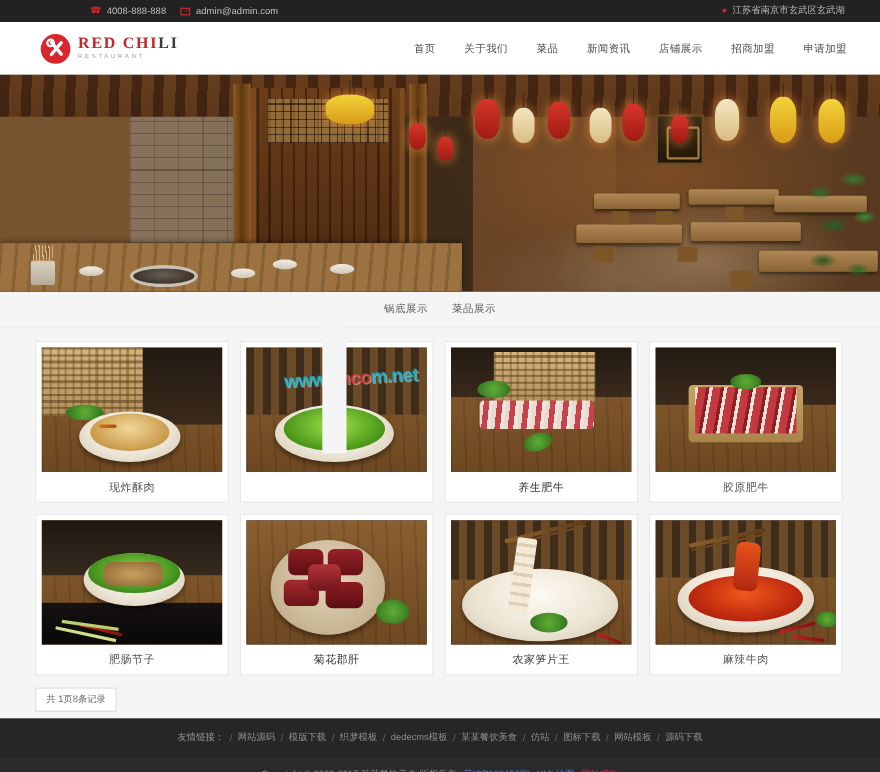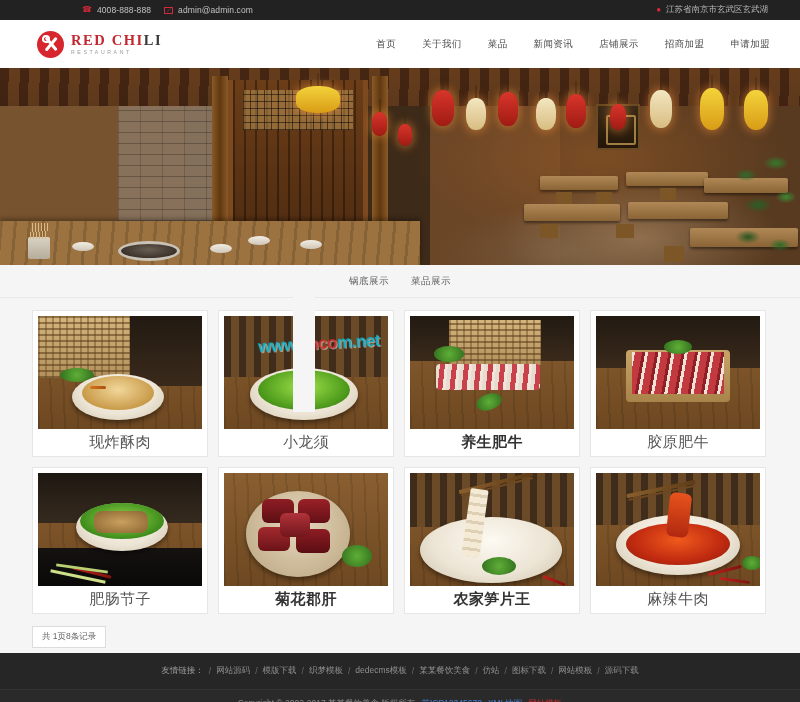--- a/index.html
+++ b/index.html
@@ -219,23 +219,23 @@
   .card {
     width: 176px; background:#fff; border:1px solid #e6e6e6;
     padding: 5px 5px 0 5px;
   }
   .card-img {
     width: 164px; height: 113px; overflow:hidden; position:relative;
     background:#3a2a1c;
   }
   .card-cap {
     height: 27px; display:flex; align-items:center; justify-content:center;
-    font-size: 15px; color:#555; letter-spacing:.4px;
-  }
-  .card-cap.bold { font-weight:bold; color:#333; }
+    font-size: 10px; color:#555; letter-spacing:.4px;
+  }
+  .card-cap.bold { font-weight:normal; color:#333; }
 
   
   .f-wood {
     position:absolute; inset:0;
     background:
       repeating-linear-gradient(88deg, rgba(0,0,0,.10) 0 2px, transparent 2px 13px),
       linear-gradient(#8a5f31, #6e4821);
   }
   .f-dark-top {
     position:absolute; left:0; top:0; width:100%; height:52%;
@@ -425,21 +425,20 @@
       <div class="card-cap">现炸酥肉</div>
     </div>
 
     <div class="card">
       <div class="card-img">
         <div class="f-wood"></div>
         <div class="f-slats"></div>
         <div class="plate" style="left:26px; top:52px; width:108px; height:52px;"></div>
         <div class="food-mound" style="left:34px; top:54px; width:92px; height:40px; background: radial-gradient(ellipse at 50% 42%, #9fe24a, #4f9c1c 65%, #2f6d10 100%);"></div>
       </div>
-      <div class="card-cap">小龙须</div>
     </div>
 
     <div class="card">
       <div class="card-img">
         <div class="f-wood"></div>
         <div class="f-dark-top" style="height:40%;"></div>
         <div class="f-basket" style="left:24%; top:4px; width:56%; height:42%;"></div>
         <div class="garnish" style="left:24px; top:30px; width:30px; height:16px;"></div>
         <div style="position:absolute; left:26px; top:48px; width:104px; height:26px; border-radius:4px;
              background: repeating-linear-gradient(96deg, #e8dcd0 0 4px, #c9414a 4px 9px, #f0e6dc 9px 12px);"></div>

